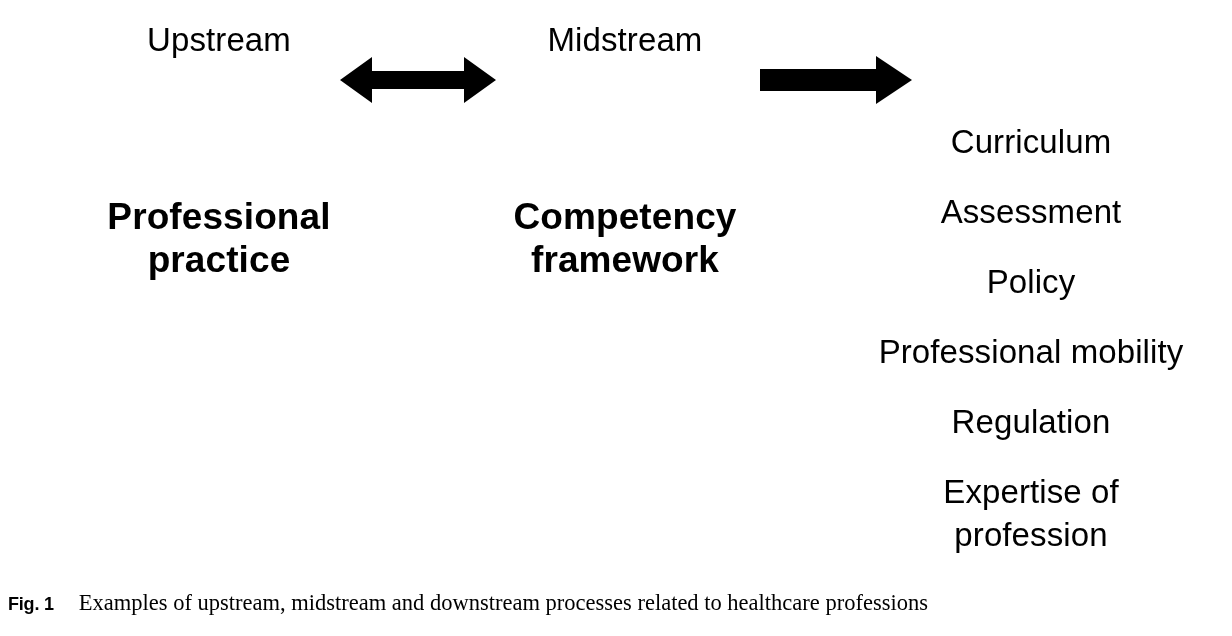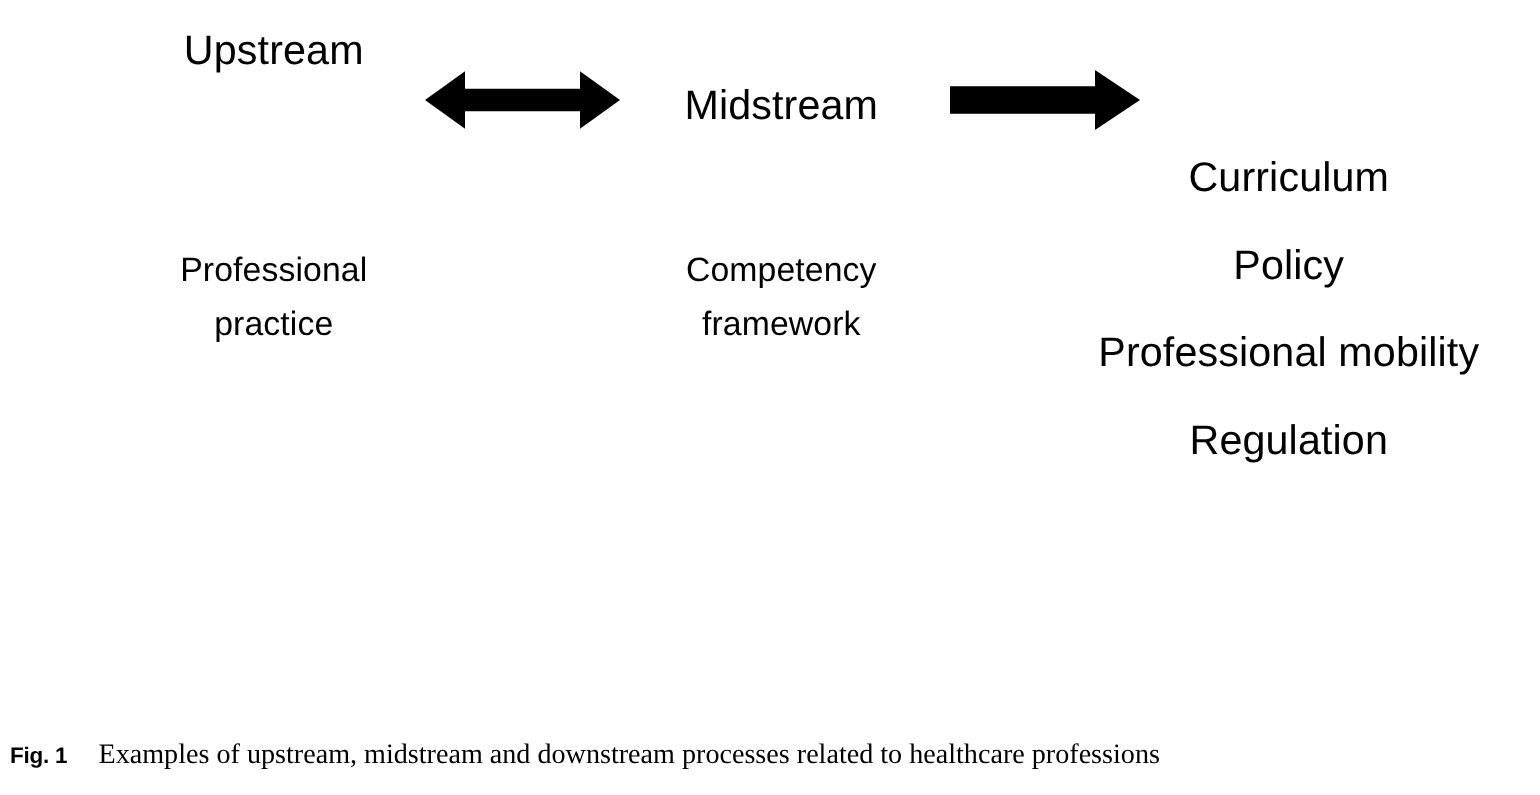--- a/index.html
+++ b/index.html
@@ -33,25 +33,25 @@
     font-family: "Liberation Sans", sans-serif;
     font-size: 33px;
     font-weight: 400;
     line-height: 43px;
     color: #000000;
     text-align: center;
     white-space: pre-line;
     letter-spacing: 0.1px;
   }
   .node.col-head { font-size: 33px; }
-  .node.stage-label { font-size: 27px; }
+  .node.stage-label { font-size: 37px; font-weight: bold; }
   .node.item { font-size: 33px; }
   
   #head-upstream   { left:  69px; top:  18px; width: 300px; }
-  #head-midstream  { left: 475px; top:  18px; width: 300px; margin-top: 44px; }
+  #head-midstream  { left: 475px; top:  18px; width: 300px; }
   #head-downstream { left: 867px; top:  18px; width: 300px; }
   
   #body-upstream   { left:  69px; top: 195px; width: 300px; }
   #body-midstream  { left: 475px; top: 195px; width: 300px; }
   
   .ds-list {
     position: absolute;
     left: 830px;
     top: 120px;
     width: 402px;
@@ -120,23 +120,26 @@
     </div>
 
     <div class="node stage-label" id="body-upstream">Professional
 practice</div>
 
     <div class="node stage-label" id="body-midstream">Competency
 framework</div>
 
     <div class="ds-list" id="downstream-list">
       <div class="node item">Curriculum</div>
+      <div class="node item">Assessment</div>
       <div class="node item">Policy</div>
       <div class="node item">Professional mobility</div>
       <div class="node item">Regulation</div>
+      <div class="node item">Expertise of
+profession</div>
     </div>
 
   </div>
 
   <div class="caption">
     <span class="fig-label">Fig. 1</span><span class="fig-text">Examples of upstream, midstream and downstream processes related to healthcare professions</span>
   </div>
 
 </div>
 

